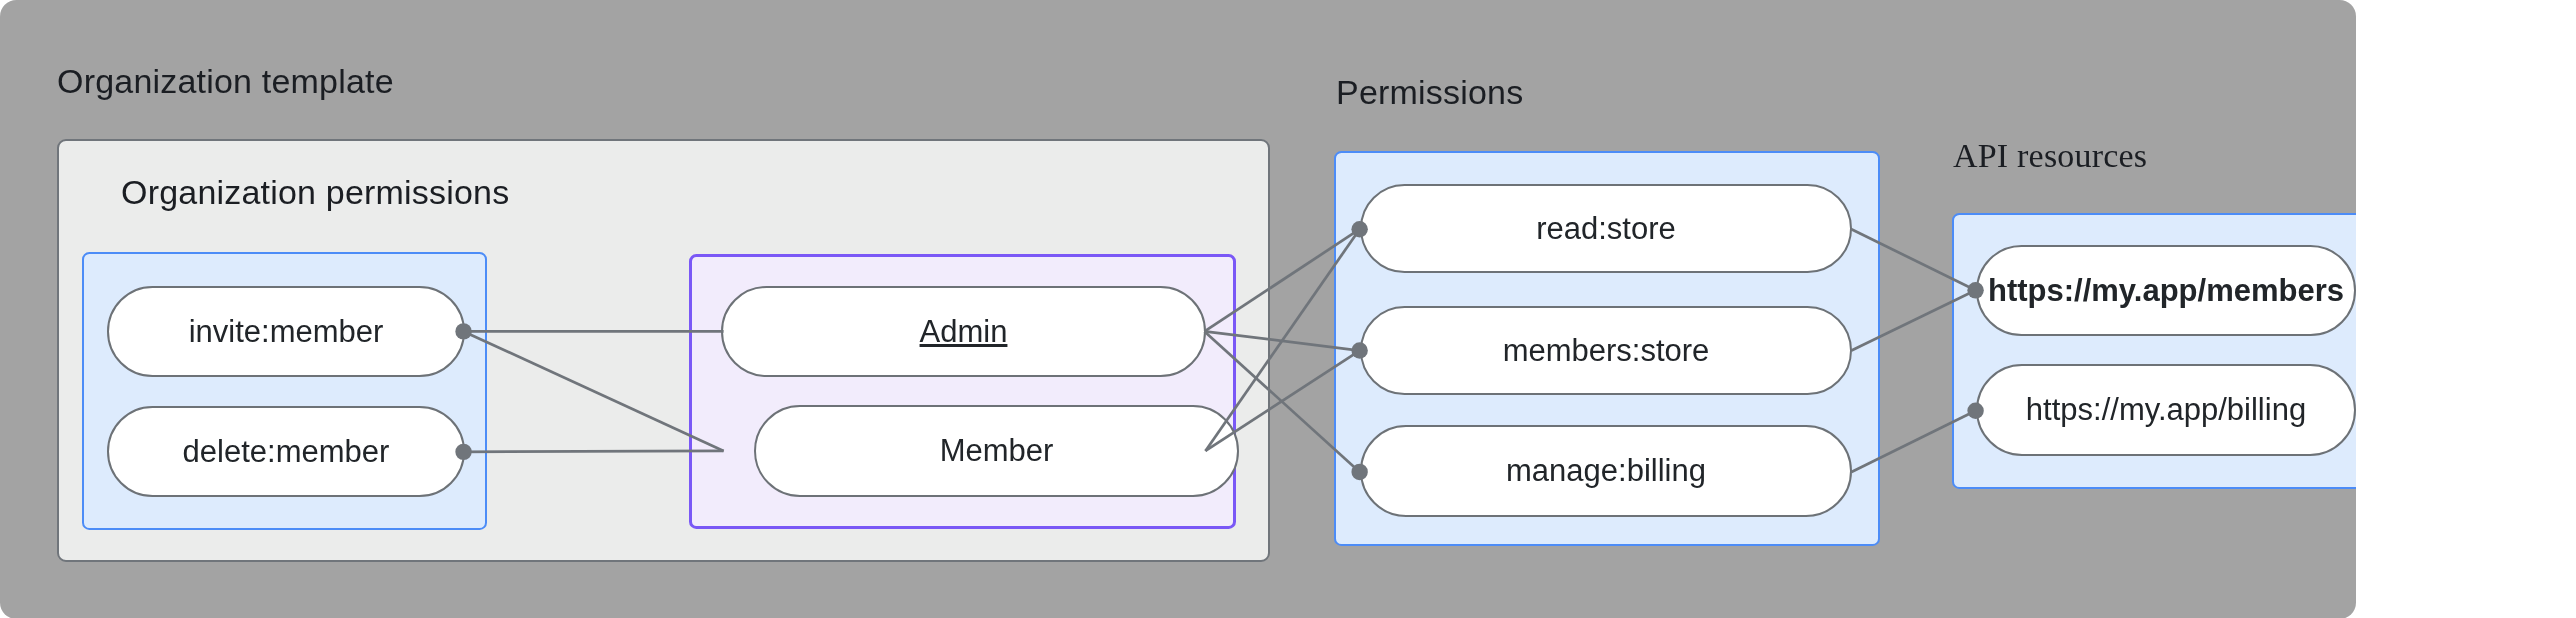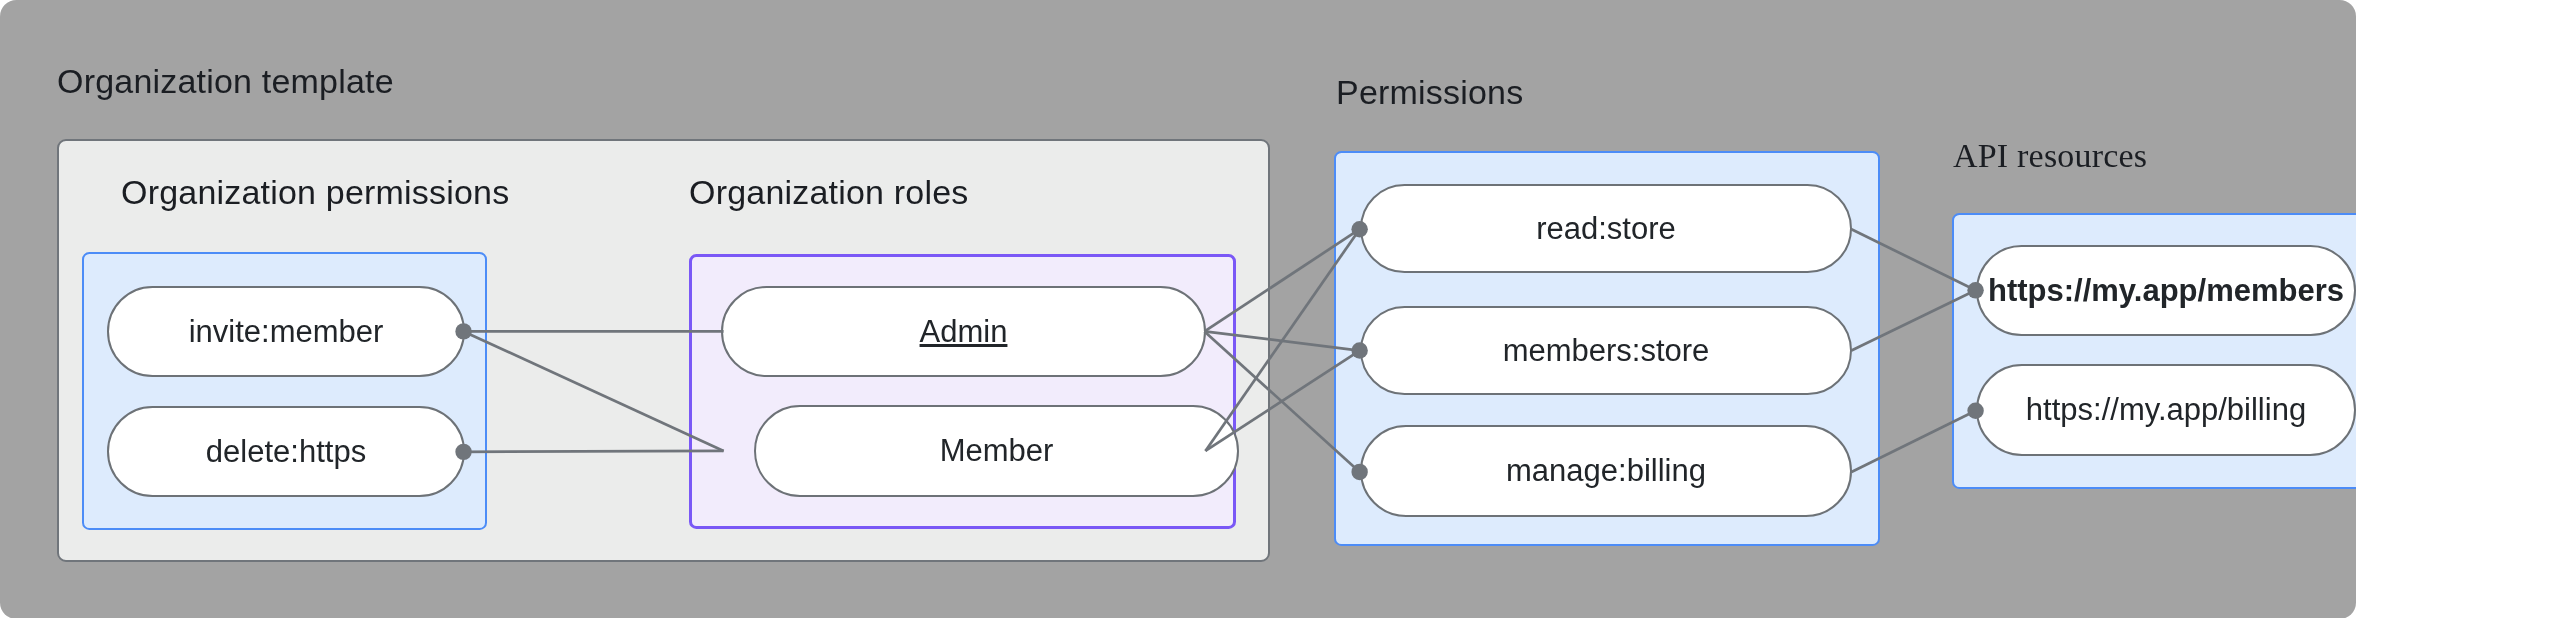--- a/index.html
+++ b/index.html
@@ -105,26 +105,25 @@
 <div class="canvas">
 
   <div class="group-box box-gray"></div>
   <div class="group-box box-blue box-org-perms"></div>
   <div class="group-box box-purple box-org-roles"></div>
   <div class="group-box box-blue box-permissions"></div>
   <div class="group-box box-blue box-api"></div>
 
   <div class="diagram-title title-template">Organization template</div>
   <div class="diagram-title label-org-perms">Organization permissions</div>
-  <div class="diagram-title label-org-roles">Organization roles</div>
   <div class="diagram-title title-permissions">Permissions</div>
   <div class="diagram-title title-api">API resources</div>
 
   <div class="pill pill-invite">invite:member</div>
-  <div class="pill pill-delete">delete:https</div>
+  <div class="pill pill-delete">delete:member</div>
   <div class="pill pill-admin">Admin</div>
   <div class="pill pill-member">Member</div>
   <div class="pill pill-read">read:store</div>
   <div class="pill pill-update">members:store</div>
   <div class="pill pill-manage">manage:billing</div>
   <div class="pill pill-members">https://my.app/members</div>
   <div class="pill pill-billing">https://my.app/billing</div>
 
   <svg class="edge-layer" viewBox="0 0 2823 678">
     <line x1="508" y1="363" x2="793" y2="363"></line>

